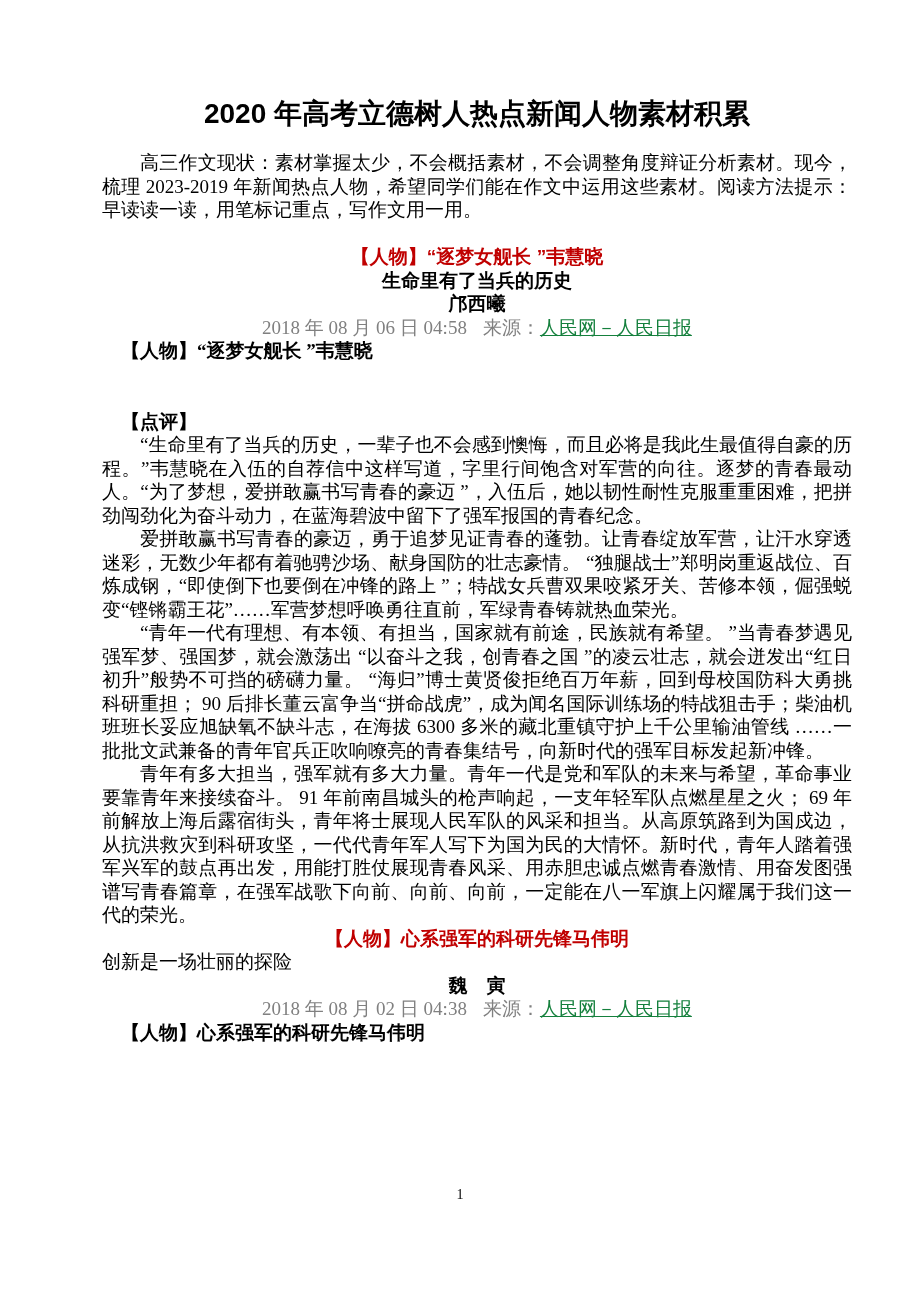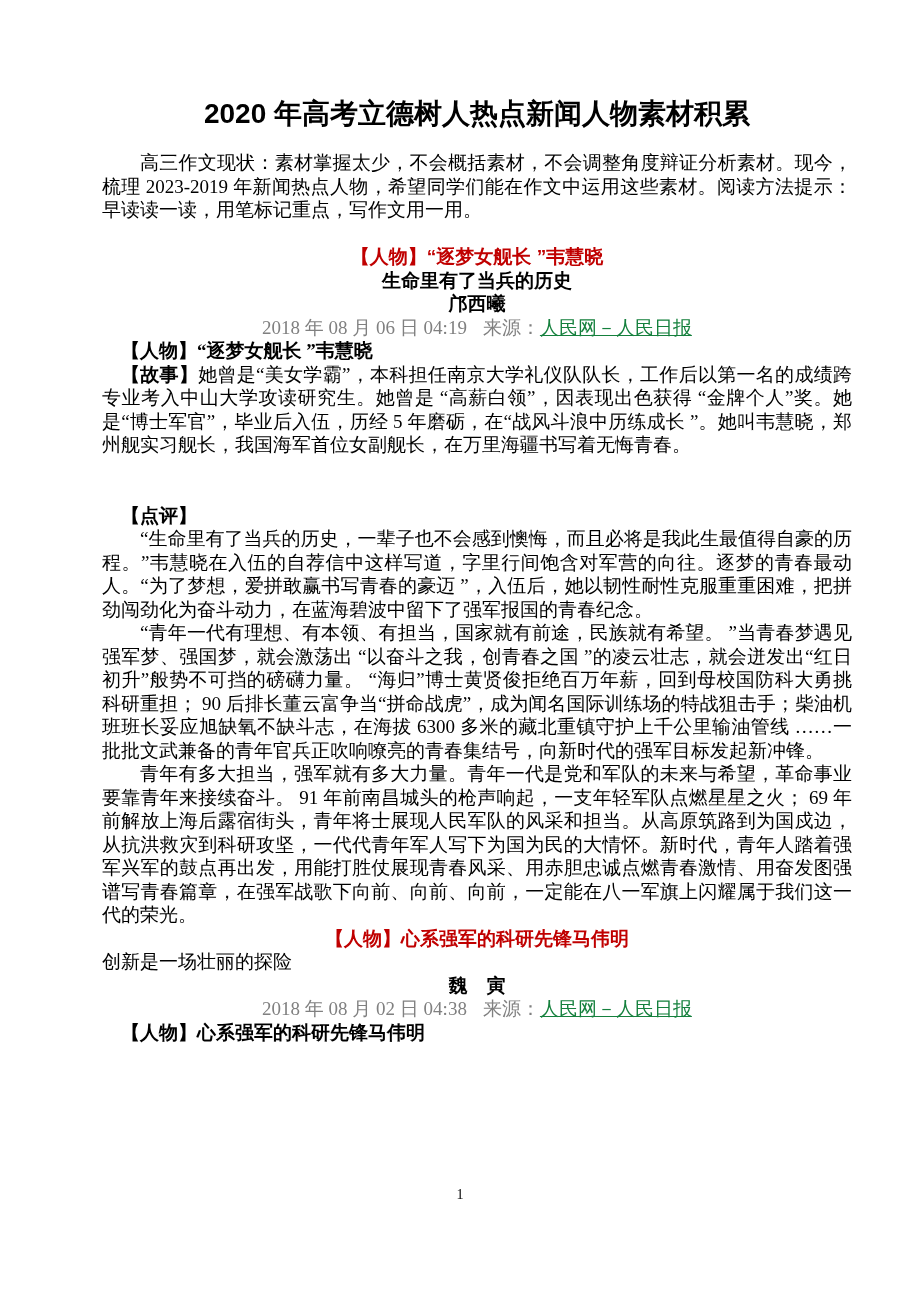--- a/index.html
+++ b/index.html
@@ -60,35 +60,33 @@
 
   <div class="blank-line"></div>
 
   <h2 class="red-heading">【人物】“逐梦女舰长 ”韦慧晓</h2>
 
   <p class="subtitle-hei">生命里有了当兵的历史</p>
 
   <p class="author-line">邝西曦</p>
 
   <p class="dateline">
-    <span>2018 年 08 月 06 日 04:19</span><span class="source-label">来源：</span><a class="source-link">人民网－人民日报</a>
+    <span>2018 年 08 月 06 日 04:58</span><span class="source-label">来源：</span><a class="source-link">人民网－人民日报</a>
   </p>
 
   <p class="bold-line indent1">【人物】“逐梦女舰长 ”韦慧晓</p>
 
-  <p class="indent1">
-    <span class="story-label">【故事】</span><span>她曾是“美女学霸”，本科担任南京大学礼仪队队长，工作后以第一名的成绩跨专业考入中山大学攻读研究生。她曾是 “高薪白领”，因表现出色获得 “金牌个人”奖。她是“博士军官”，毕业后入伍，历经 5 年磨砺，在“战风斗浪中历练成长 ”。她叫韦慧晓，郑州舰实习舰长，我国海军首位女副舰长，在万里海疆书写着无悔青春。</span>
-  </p>
 
   <div class="blank-line"></div>
   <div class="blank-line"></div>
 
   <p class="comment-label indent1">【点评】</p>
 
   <p class="indent2">“生命里有了当兵的历史，一辈子也不会感到懊悔，而且必将是我此生最值得自豪的历程。”韦慧晓在入伍的自荐信中这样写道，字里行间饱含对军营的向往。逐梦的青春最动人。“为了梦想，爱拼敢赢书写青春的豪迈 ”，入伍后，她以韧性耐性克服重重困难，把拼劲闯劲化为奋斗动力，在蓝海碧波中留下了强军报国的青春纪念。</p>
+  <p class="indent2">爱拼敢赢书写青春的豪迈，勇于追梦见证青春的蓬勃。让青春绽放军营，让汗水穿透迷彩，无数少年都有着驰骋沙场、献身国防的壮志豪情。  “独腿战士”郑明岗重返战位、百炼成钢，“即使倒下也要倒在冲锋的路上 ”；特战女兵曹双果咬紧牙关、苦修本领，倔强蜕变“铿锵霸王花”……军营梦想呼唤勇往直前，军绿青春铸就热血荣光。</p>
   <p class="indent2">“青年一代有理想、有本领、有担当，国家就有前途，民族就有希望。  ”当青春梦遇见强军梦、强国梦，就会激荡出 “以奋斗之我，创青春之国 ”的凌云壮志，就会迸发出“红日初升”般势不可挡的磅礴力量。 “海归”博士黄贤俊拒绝百万年薪，回到母校国防科大勇挑科研重担； 90 后排长董云富争当“拼命战虎”，成为闻名国际训练场的特战狙击手；柴油机班班长妥应旭缺氧不缺斗志，在海拔  6300 多米的藏北重镇守护上千公里输油管线 ……一批批文武兼备的青年官兵正吹响嘹亮的青春集结号，向新时代的强军目标发起新冲锋。</p>
   <p class="indent2">青年有多大担当，强军就有多大力量。青年一代是党和军队的未来与希望，革命事业要靠青年来接续奋斗。 91 年前南昌城头的枪声响起，一支年轻军队点燃星星之火；  69 年前解放上海后露宿街头，青年将士展现人民军队的风采和担当。从高原筑路到为国戍边，从抗洪救灾到科研攻坚，一代代青年军人写下为国为民的大情怀。新时代，青年人踏着强军兴军的鼓点再出发，用能打胜仗展现青春风采、用赤胆忠诚点燃青春激情、用奋发图强谱写青春篇章，在强军战歌下向前、向前、向前，一定能在八一军旗上闪耀属于我们这一代的荣光。</p>
 
   <h2 class="red-heading">【人物】心系强军的科研先锋马伟明</h2>
 
   <p class="subtitle-plain">创新是一场壮丽的探险</p>
 
   <p class="author-line">魏　寅</p>
 
   <p class="dateline">

